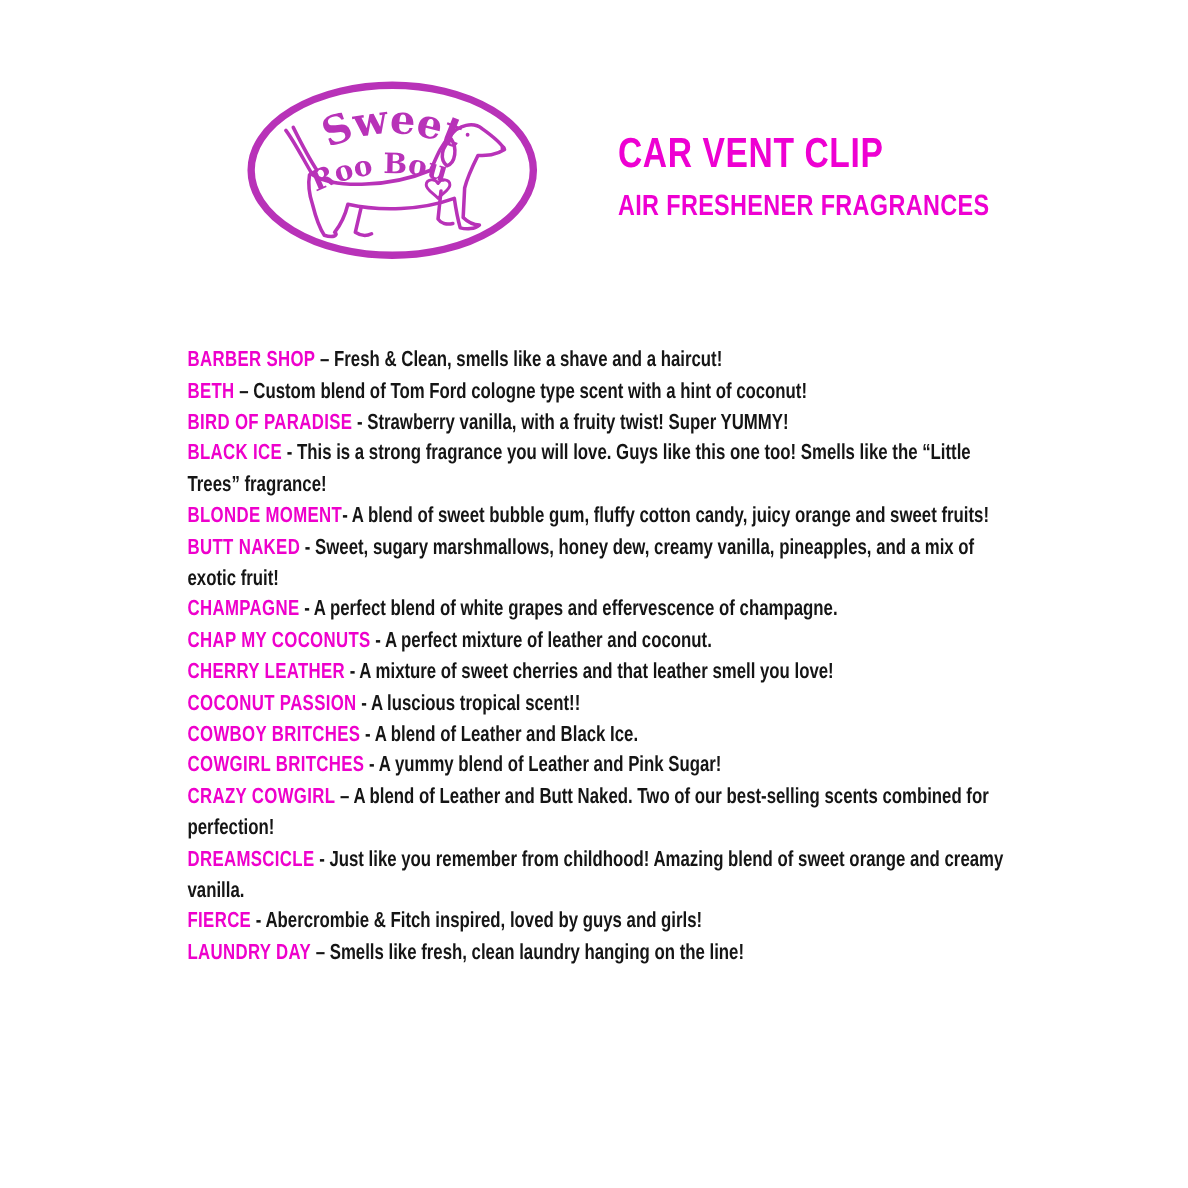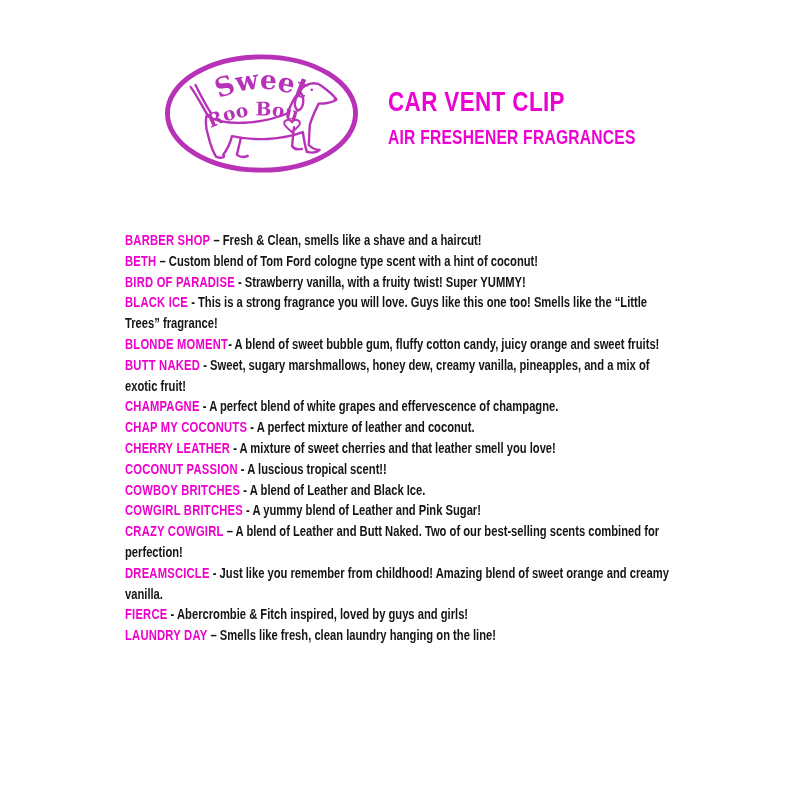--- a/index.html
+++ b/index.html
@@ -21,21 +21,21 @@
   
   .logo-wrap{position:absolute;left:163px;top:53px;width:197px;height:121px;}
   .logo-wrap svg{width:100%;height:100%;display:block;}
   .logo-script{
     font-family:"DejaVu Serif", serif;
     font-weight:bold;
     fill:var(--logo-color);
   }
 
   
-  .header-titles{position:absolute;left:388px;top:86px;}
+  .header-titles{position:absolute;left:412px;top:86px;}
   .page-title{
     font-size:28px;font-weight:bold;color:var(--title-color);
     white-space:nowrap;display:inline-block;
     transform:scaleX(0.80);transform-origin:left top;
     letter-spacing:0.5px;
   }
   .page-subtitle{
     margin-top:8px;
     font-size:19.5px;font-weight:bold;color:var(--title-color);
     white-space:nowrap;display:inline-block;

